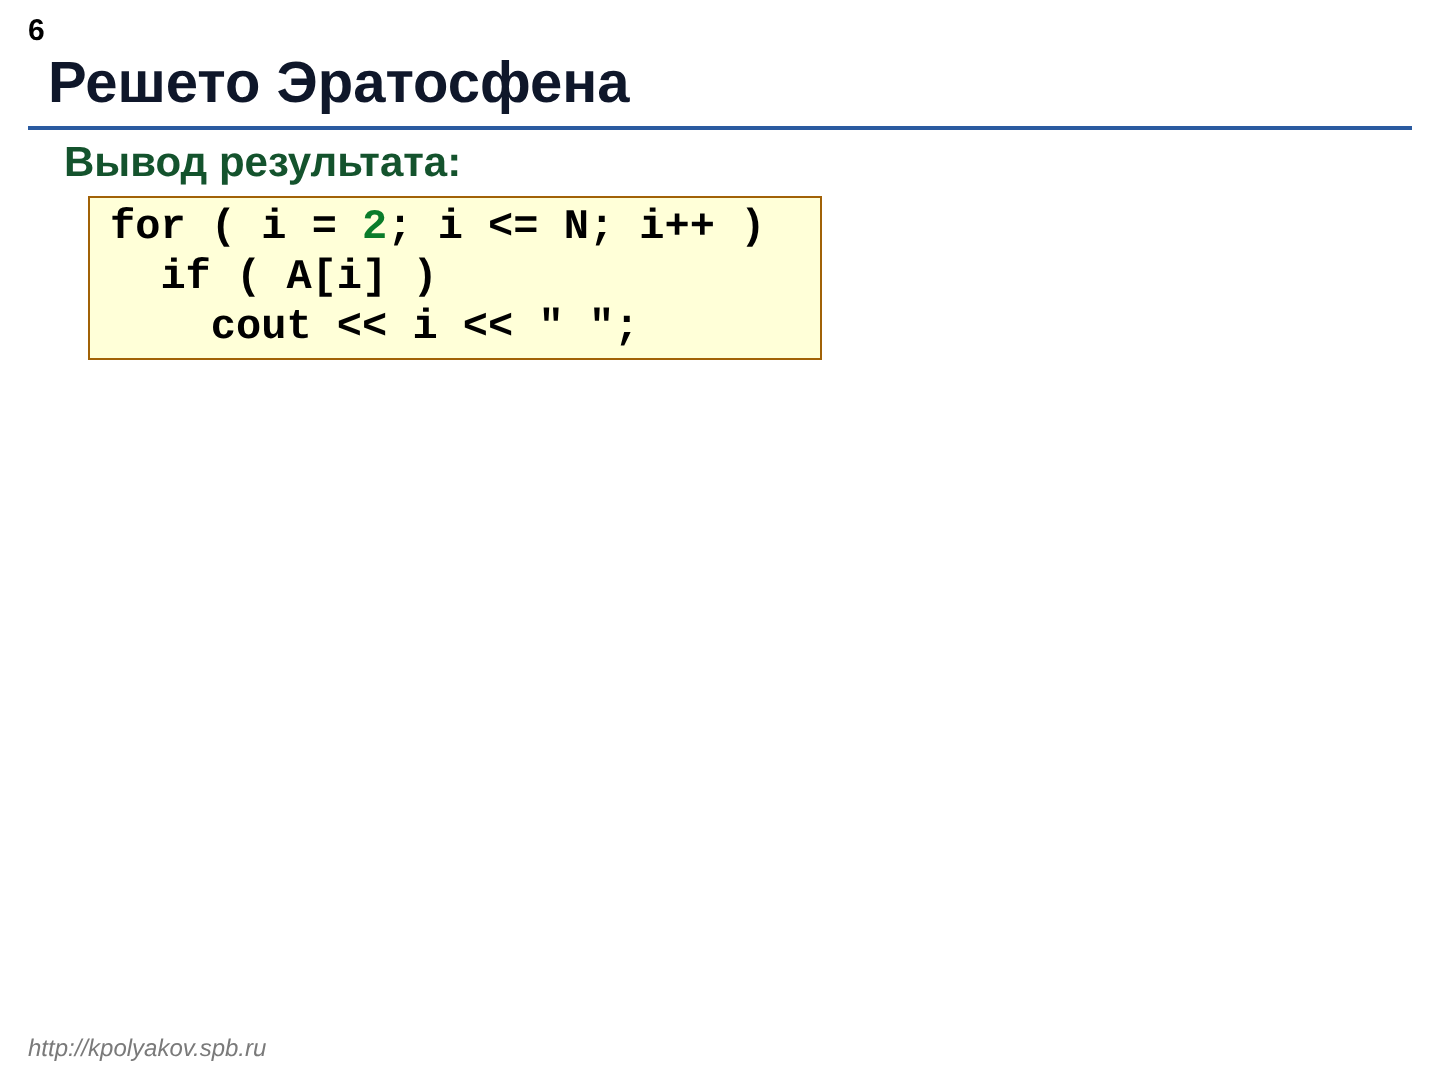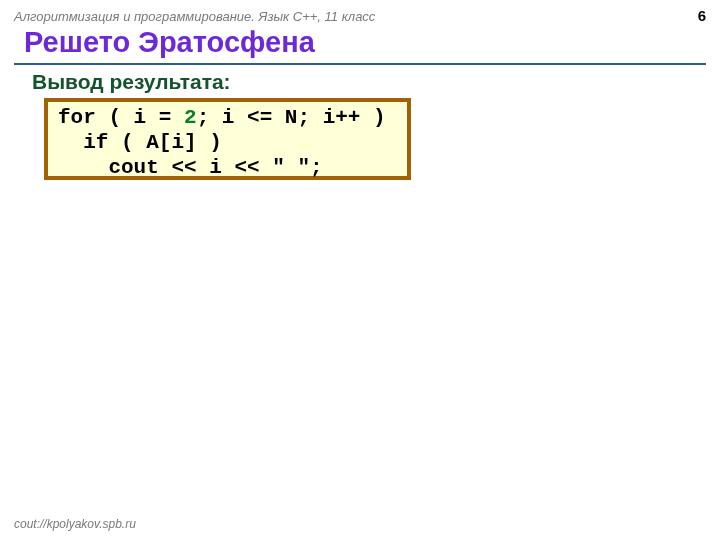--- a/index.html
+++ b/index.html
@@ -1,41 +1,40 @@
 <!DOCTYPE html>
 <html><head>
 <meta charset="utf-8">
 <style>
   * { margin: 0; padding: 0; box-sizing: border-box; }
   html, body { width: 720px; height: 540px; font-family: Arial, sans-serif; background: #fff; overflow: hidden; }
   .slide { width: 720px; height: 540px; position: relative; }
   .header-bar { position: absolute; top: 7px; left: 14px; right: 14px; display: flex; justify-content: space-between; align-items: baseline; }
   .header-text { font-size: 13px; font-style: italic; color: #7a7a7a; }
   .page-num { font-size: 15px; font-weight: bold; color: #000; }
-  .title { position: absolute; top: 26px; left: 24px; font-size: 29px; font-weight: bold; color: #6d28d9; }
+  .title { position: absolute; top: 26px; left: 24px; font-size: 29px; font-weight: bold; color: #0f172a; }
   .title-underline { position: absolute; top: 63px; left: 14px; right: 14px; height: 2px; background: #2a5aa0; }
   .subtitle { position: absolute; top: 70px; left: 32px; font-size: 21px; font-weight: bold; color: #14532d; }
-  .code-block { position: absolute; top: 98px; left: 44px; width: 367px; height: 82px; background: #ffffd8; border: 4px solid #a16207; padding: 4px 10px 6px 10px; font-family: "Courier New", monospace; font-size: 21px; font-weight: bold; line-height: 1.18; white-space: pre; color: #000; }
+  .code-block { position: absolute; top: 98px; left: 44px; width: 367px; height: 82px; background: #ffffd8; border: 1px solid #a16207; padding: 4px 10px 6px 10px; font-family: "Courier New", monospace; font-size: 21px; font-weight: bold; line-height: 1.18; white-space: pre; color: #000; }
   .code-block .num { color: #0a7c2a; }
   .footer { position: absolute; bottom: 9px; left: 14px; right: 14px; display: flex; justify-content: space-between; font-size: 12px; font-style: italic; color: #7a7a7a; }
 </style>
 </head>
 <body>
 
 <div class="slide">
   <div class="header-bar">
-    <span class="header-text">Алгоритмизация и программирование. Язык C++, 11 класс</span>
     <span class="page-num">6</span>
   </div>
 
   <div class="title">Решето Эратосфена</div>
   <div class="title-underline"></div>
 
   <div class="subtitle">Вывод результата:</div>
 
   <div class="code-block"><span>for ( i = </span><span class="num">2</span><span>; i &lt;= N; i++ )</span>
 <span>  if ( A[i] )</span>
 <span>    cout &lt;&lt; i &lt;&lt; " ";</span></div>
 
   <div class="footer">
-    <span>cout://kpolyakov.spb.ru</span>
+    <span>http://kpolyakov.spb.ru</span>
   </div>
 </div>
 
 </body></html>

